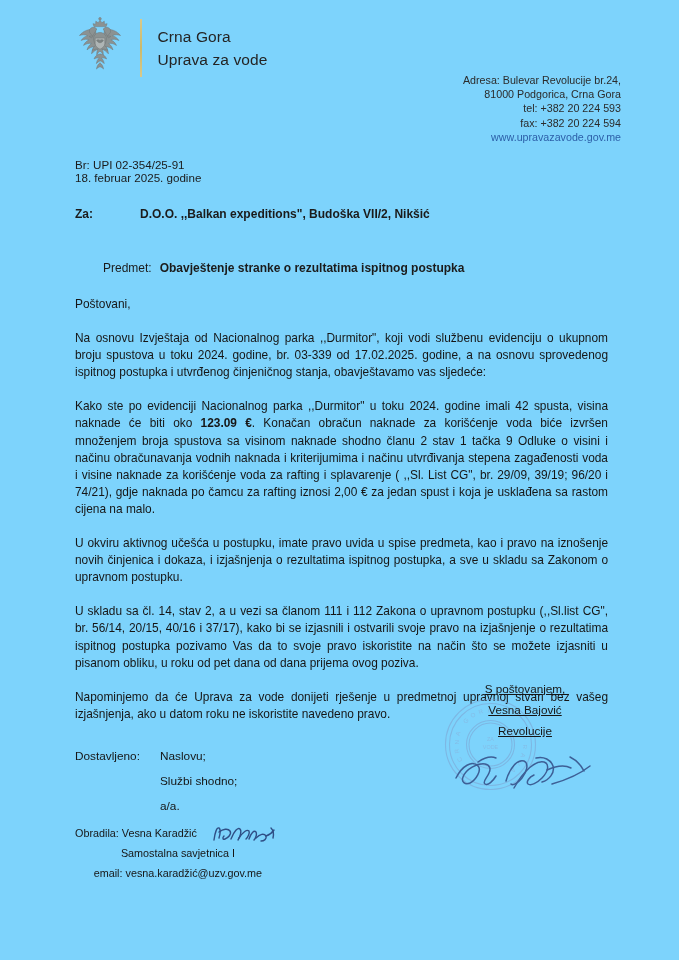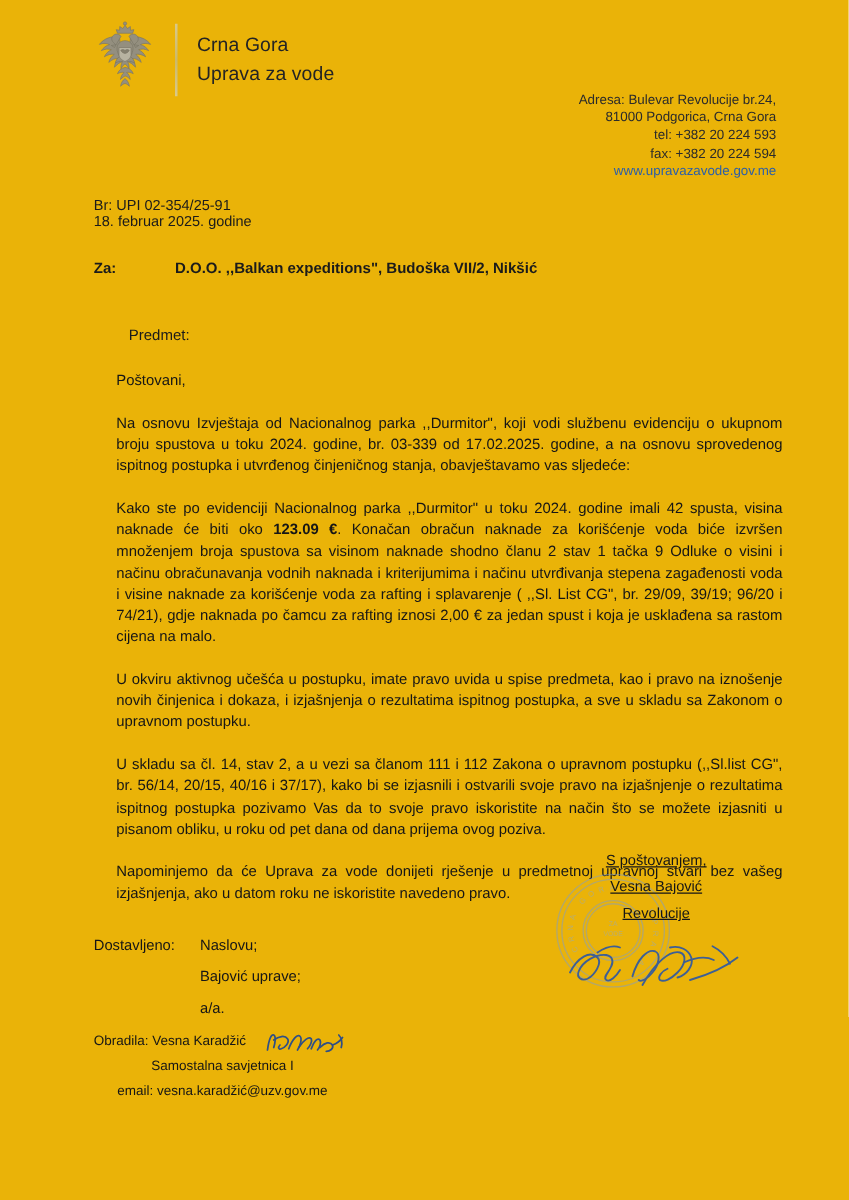--- a/index.html
+++ b/index.html
@@ -13,21 +13,21 @@
     font-family: "Liberation Sans", sans-serif;
     color: #1b1b1b;
     position: relative;
     overflow: hidden;
   }
 
   .page {
     position: relative;
     width: 679px;
     height: 960px;
-    background: #eab308;
+    background: #7dd3fc;
     box-sizing: border-box;
   }
 
   
   .letterhead {
     position: absolute;
     left: 72px;
     top: 16px;
     display: flex;
     align-items: center;
@@ -116,21 +116,20 @@
   
   .body-area {
     position: absolute;
     left: 75px;
     top: 296px;
     width: 533px;
     font-size: 11.9px;
     line-height: 17.1px;
     text-align: justify;
     color: #161616;
-    margin-left: 18px;
   }
   .salutation { margin: 0 0 17px 0; text-align: left; }
   .body-area p {
     margin: 0 0 17px 0;
   }
   .body-area p:last-child { margin-bottom: 0; }
   .amount { font-weight: bold; }
 
   
   .signature-block {
@@ -240,20 +239,21 @@
     <div class="meta-date">18. februar 2025. godine</div>
   </div>
 
   <div class="recipient-row">
     <div class="recipient-label">Za:</div>
     <div>D.O.O. ,,Balkan expeditions", Budoška VII/2, Nikšić</div>
   </div>
 
   <div class="subject-row">
     <div class="subject-label">Predmet:</div>
+    <div class="subject-text">Obavještenje stranke o rezultatima ispitnog postupka</div>
   </div>
 
   <div class="body-area">
     <p class="salutation">Poštovani,</p>
     <p>Na osnovu Izvještaja od Nacionalnog parka ,,Durmitor", koji vodi službenu evidenciju o ukupnom broju spustova u toku 2024. godine, br. 03-339 od 17.02.2025. godine, a na osnovu sprovedenog ispitnog postupka i utvrđenog činjeničnog stanja, obavještavamo vas sljedeće:</p>
     <p><span>Kako ste po evidenciji Nacionalnog parka ,,Durmitor" u toku 2024. godine imali 42 spusta, visina naknade će biti oko </span><span class="amount">123.09 €</span><span>. Konačan obračun naknade za korišćenje voda biće izvršen množenjem broja spustova sa visinom naknade shodno članu 2 stav 1 tačka 9 Odluke o visini i načinu obračunavanja vodnih naknada i kriterijumima i načinu utvrđivanja stepena zagađenosti voda i visine naknade za korišćenje voda za rafting i splavarenje ( ,,Sl. List CG", br. 29/09, 39/19; 96/20 i 74/21), gdje naknada po čamcu za rafting iznosi 2,00 € za jedan spust i koja je usklađena sa rastom cijena na malo.</span></p>
     <p>U okviru aktivnog učešća u postupku, imate pravo uvida u spise predmeta, kao i pravo na iznošenje novih činjenica i dokaza, i izjašnjenja o rezultatima ispitnog postupka, a sve u skladu sa Zakonom o upravnom postupku.</p>
     <p>U skladu sa čl. 14, stav 2, a u vezi sa članom 111 i 112 Zakona o upravnom postupku (,,Sl.list CG", br. 56/14, 20/15, 40/16 i 37/17), kako bi se izjasnili i ostvarili svoje pravo na izjašnjenje o rezultatima ispitnog postupka pozivamo Vas da to svoje pravo iskoristite na način što se možete izjasniti u pisanom obliku, u roku od pet dana od dana prijema ovog poziva.</p>
     <p>Napominjemo da će Uprava za vode donijeti rješenje u predmetnoj upravnoj stvari bez vašeg izjašnjenja, ako u datom roku ne iskoristite navedeno pravo.</p>
   </div>
@@ -308,21 +308,21 @@
         <path d="M118 9 c6 3 11 8 14 14"></path>
       </g>
     </svg>
   </div>
 
   <div class="distribution">
     <div class="dist-row">
       <div class="dist-label">Dostavljeno:</div>
       <div class="dist-items">
         <div>Naslovu;</div>
-        <div>Bajović uprave;</div>
+        <div>Službi shodno;</div>
         <div>a/a.</div>
       </div>
     </div>
   </div>
 
   <div class="clerk">
     <div class="clerk-first">
       <span>Obradila: Vesna Karadžić</span>
       <span class="clerk-initials">
         <svg viewBox="0 0 70 20" width="70" height="20" aria-hidden="true">

